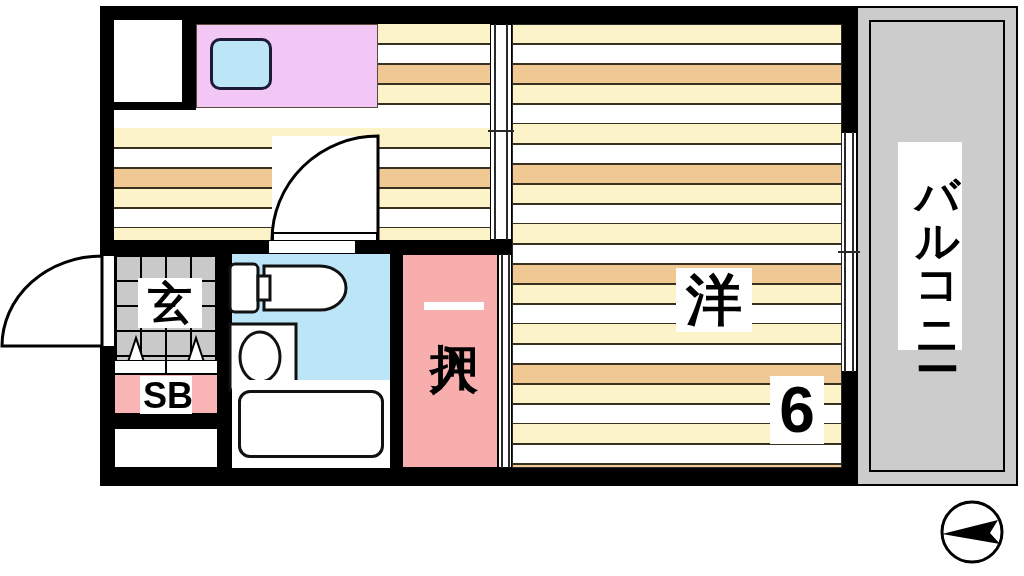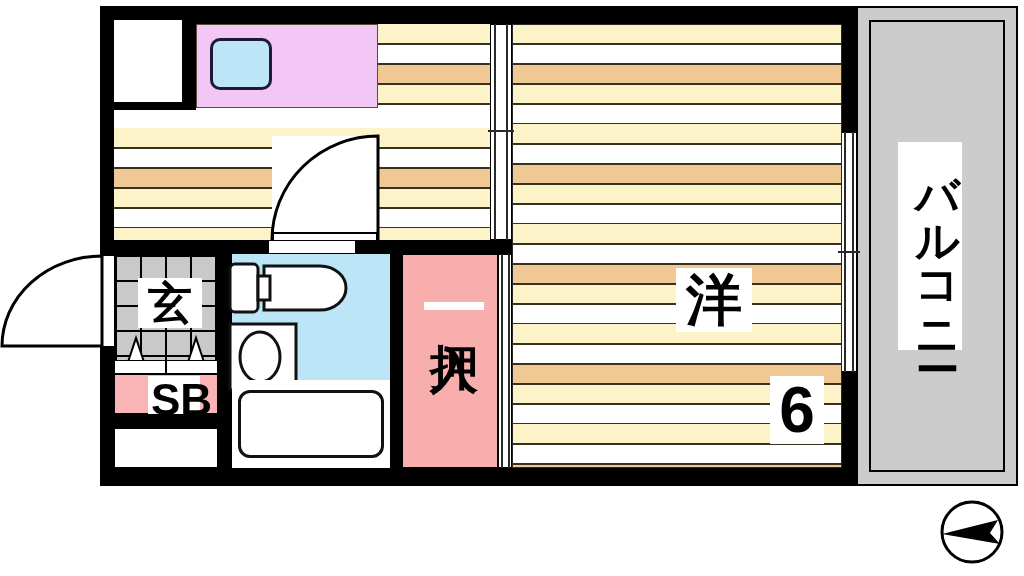--- a/index.html
+++ b/index.html
@@ -140,21 +140,21 @@
   </svg>
   <div class="abs white" style="left:114px; top:360px; width:104px; height:14px; border:1px solid #000; box-sizing:border-box;"></div>
   <div class="abs thinline" style="left:165px; top:360px; width:2px; height:14px;"></div>
 
   <div class="abs white" style="left:100px; top:256px; width:14px; height:90px;"></div>
   <svg class="arc-svg" viewBox="0 0 100 90" style="left:2px; top:256px; width:100px; height:90px;">
     <path d="M 100 0 A 100 90 0 0 0 0 90 L 100 90 Z" fill="#ffffff" stroke="#000000" stroke-width="3"></path>
   </svg>
 
   <div class="abs sbpink" style="left:114px; top:374px; width:104px; height:40px; border:1px solid #000; box-sizing:border-box;"></div>
-  <div class="lbl" style="left:148px; top:376px; width:46px; font-size:44px; padding:2px 3px;">SB</div>
+  <div class="lbl" style="left:140px; top:376px; width:46px; font-size:36px; padding:2px 3px;">SB</div>
 
   <div class="abs wall" style="left:100px; top:414px; width:132px; height:14px;"></div>
   <div class="abs white" style="left:114px; top:428px; width:104px; height:40px; border:1px solid #000; box-sizing:border-box;"></div>
   <div class="abs wall" style="left:218px; top:414px; width:14px; height:72px;"></div>
 
   <div class="abs wall" style="left:218px; top:240px; width:14px; height:134px;"></div>
   <div class="abs wall" style="left:218px; top:360px; width:14px; height:54px;"></div>
 
   <div class="abs white" style="left:232px; top:254px; width:158px; height:214px; border:1px solid #000; box-sizing:border-box;"></div>
   <div class="abs bathfloor" style="left:232px; top:254px; width:158px; height:126px;"></div>

